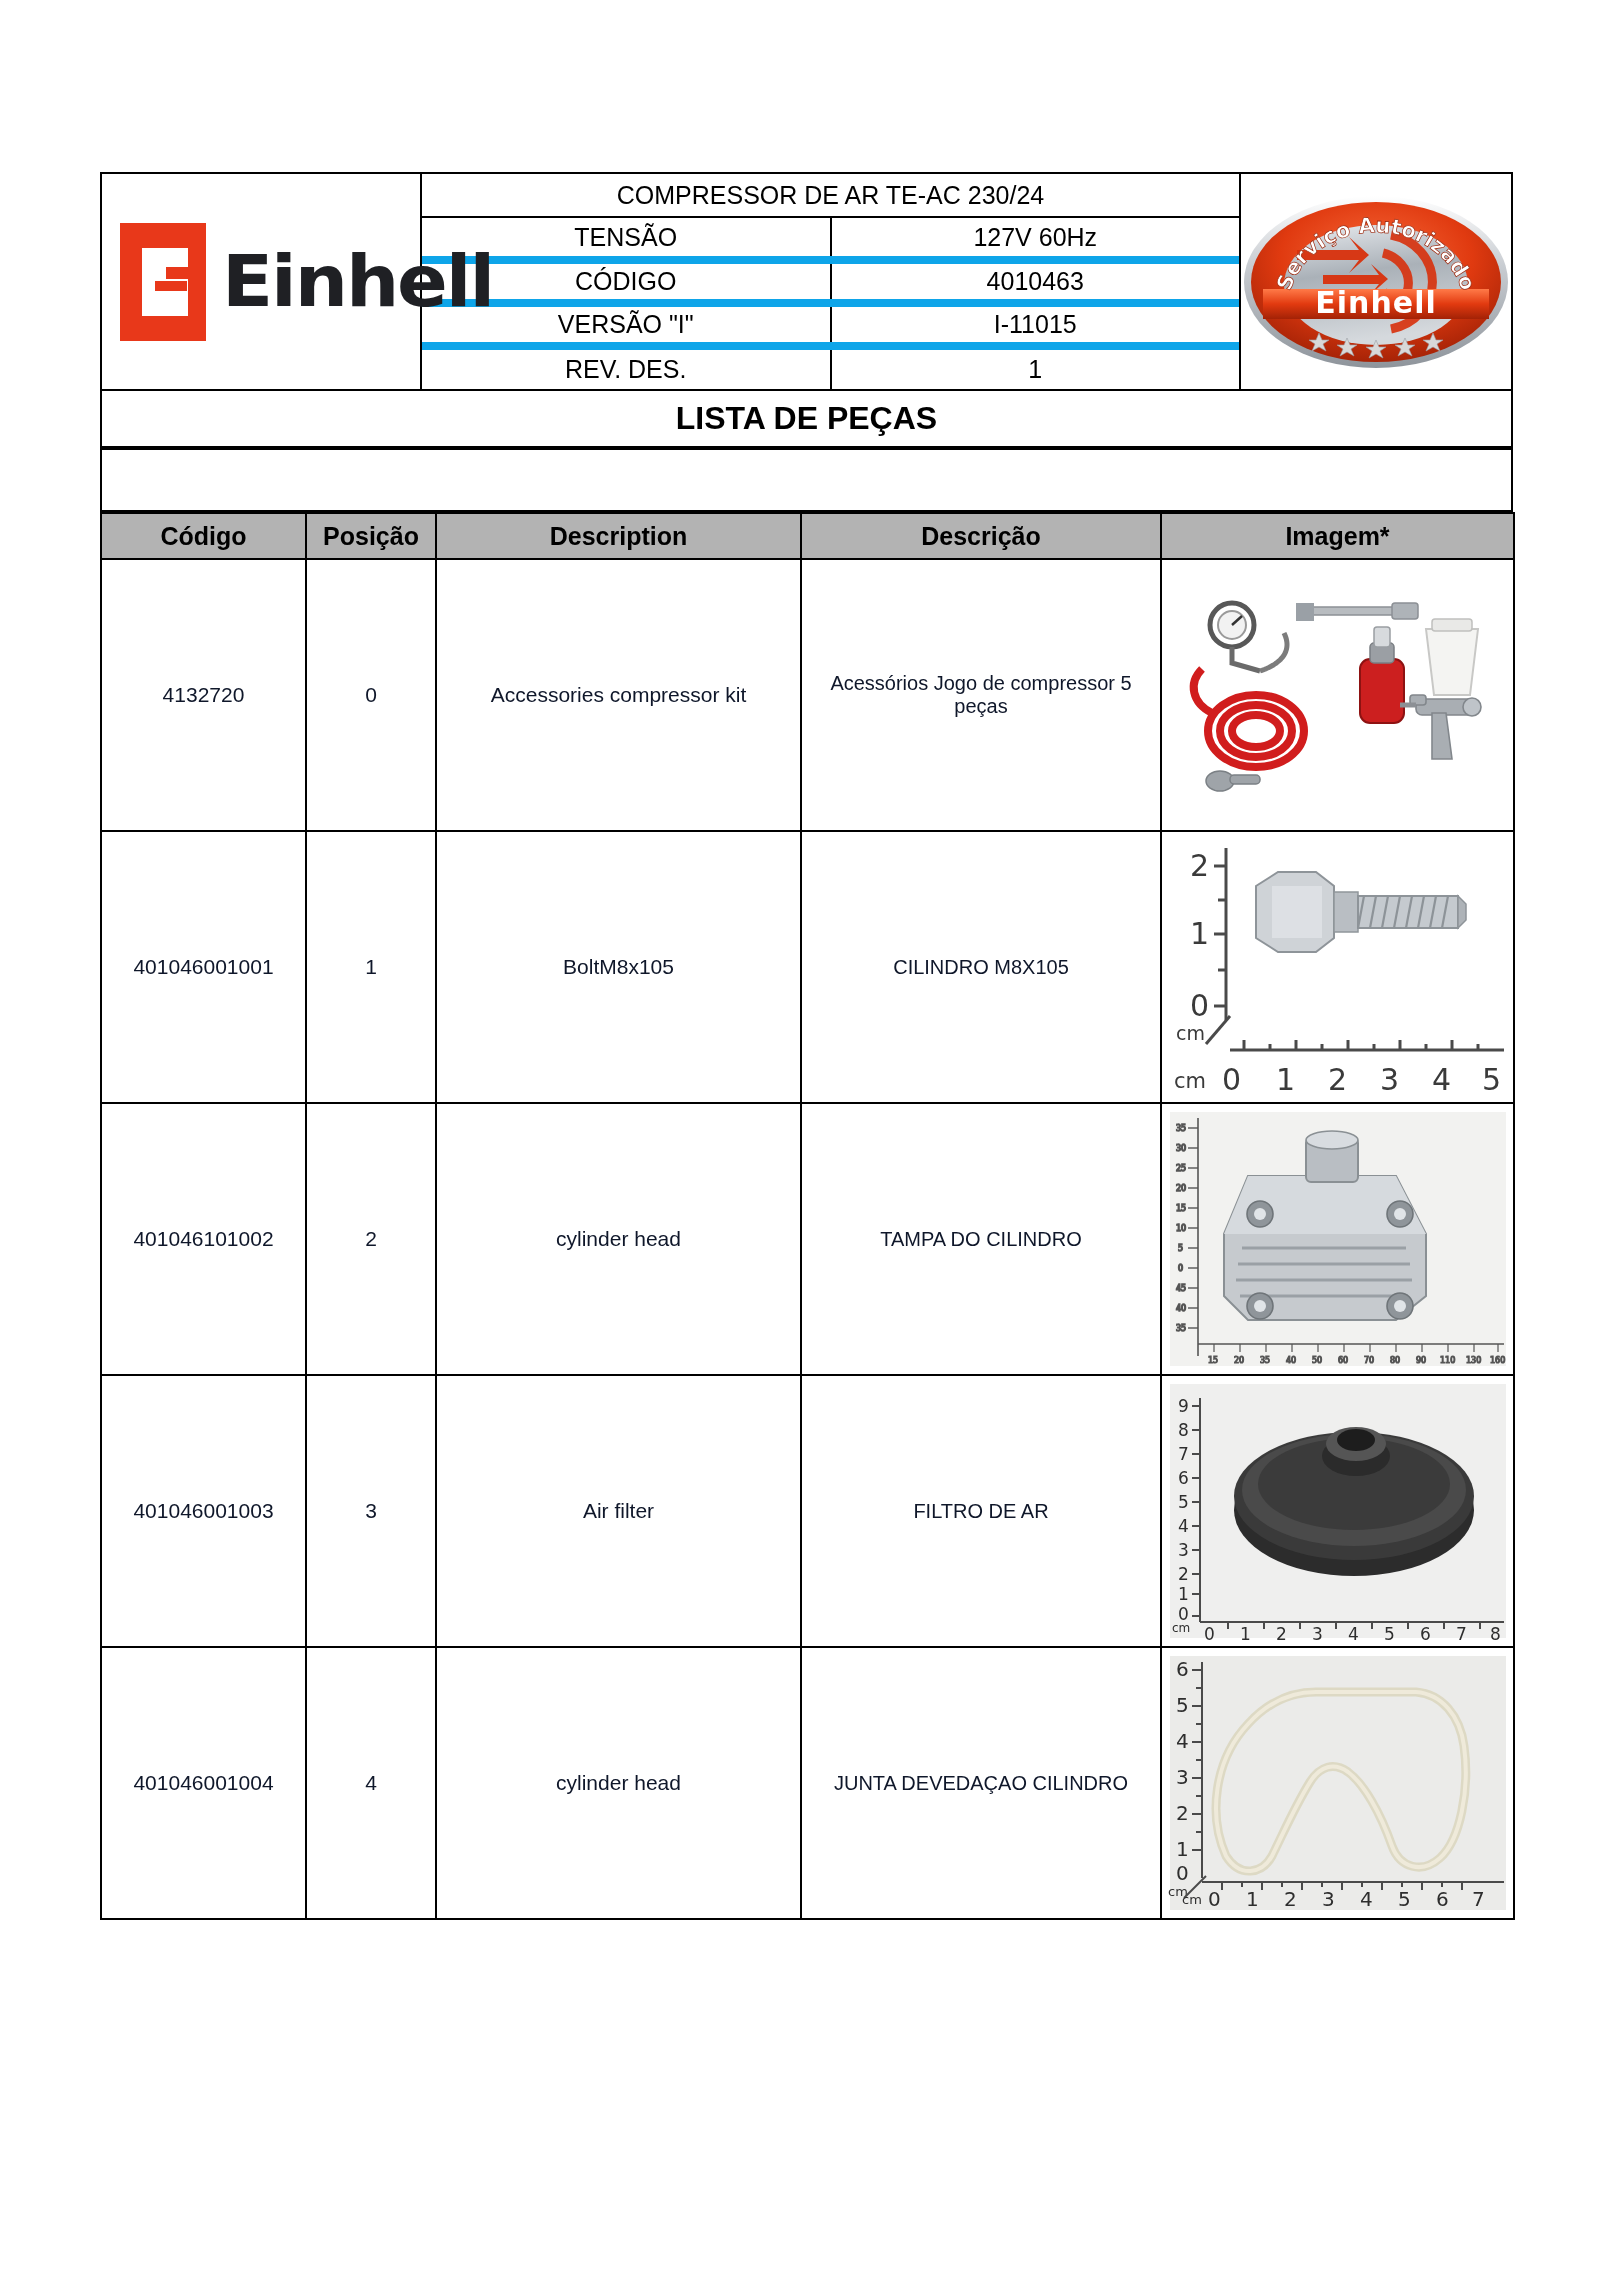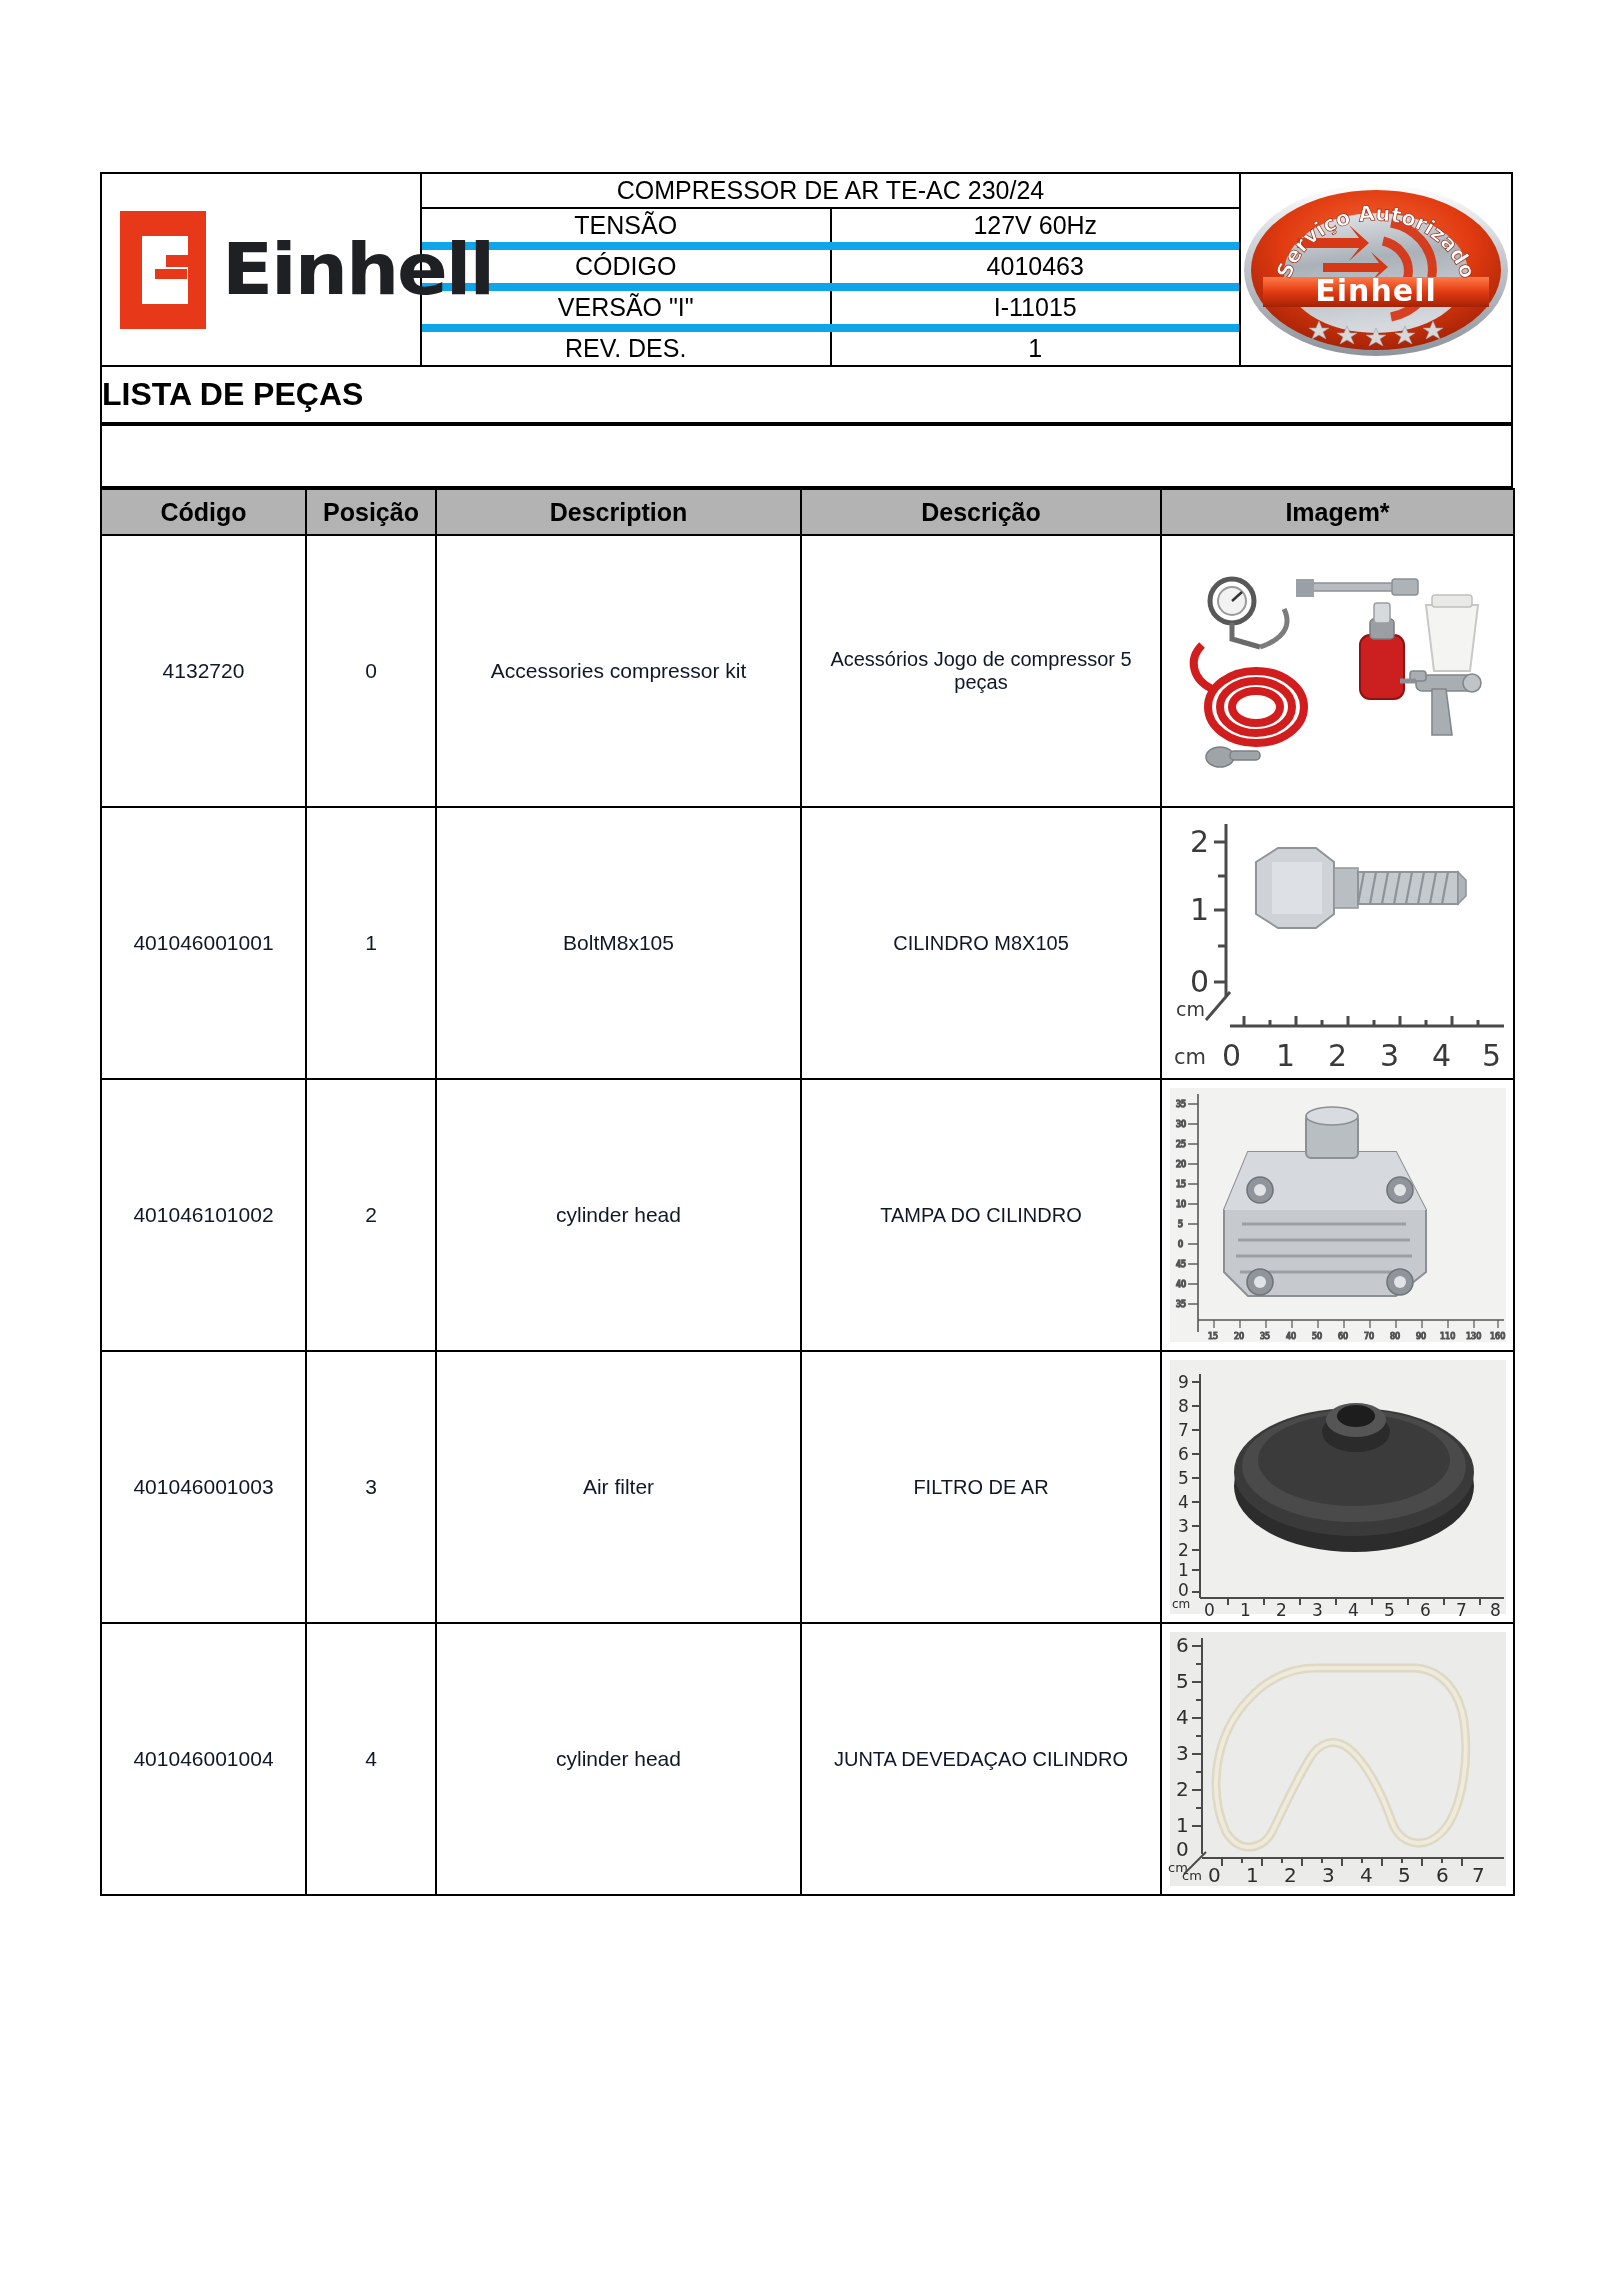--- a/index.html
+++ b/index.html
@@ -54,21 +54,21 @@
 
   .spec-table { border-collapse: collapse; table-layout: fixed; width: 100%; height: 100%; }
   .spec-table td {
     border: 1px solid #000;
     border-top: none;
     border-left: none;
     border-right: none;
     text-align: center;
     font-size: 25px;
     color: #000;
-    height: 34px;
+    height: 43px;
     padding: 2px 6px;
   }
   .spec-table tr:first-child td { border-top: none; }
   .spec-table tr td.lbl { border-right: 2px solid #000; width: 50%; }
   .spec-table tr.title-row td { border-bottom: 2px solid #000; }
   .spec-table tr td { border-bottom: 8px solid #0ea5e9; }
   .spec-table tr:last-child td { border-bottom: none; }
 
   
   .einhell-logo { display: flex; align-items: center; gap: 16px; }
@@ -102,20 +102,21 @@
     line-height: 0.9;
     transform: scaleX(1.04);
     transform-origin: left center;
   }
 
   
   .svc-badge { width: 270px; height: 178px; }
 
   
   .lista-row td {
+    text-align: center;
     font-size: 32px;
     font-weight: bold;
     height: 57px;
     color: #000;
   }
   .blank-row td { height: 62px; }
 
   
   .parts { border-collapse: collapse; table-layout: fixed; width: 100%; }
   .parts th, .parts td {

